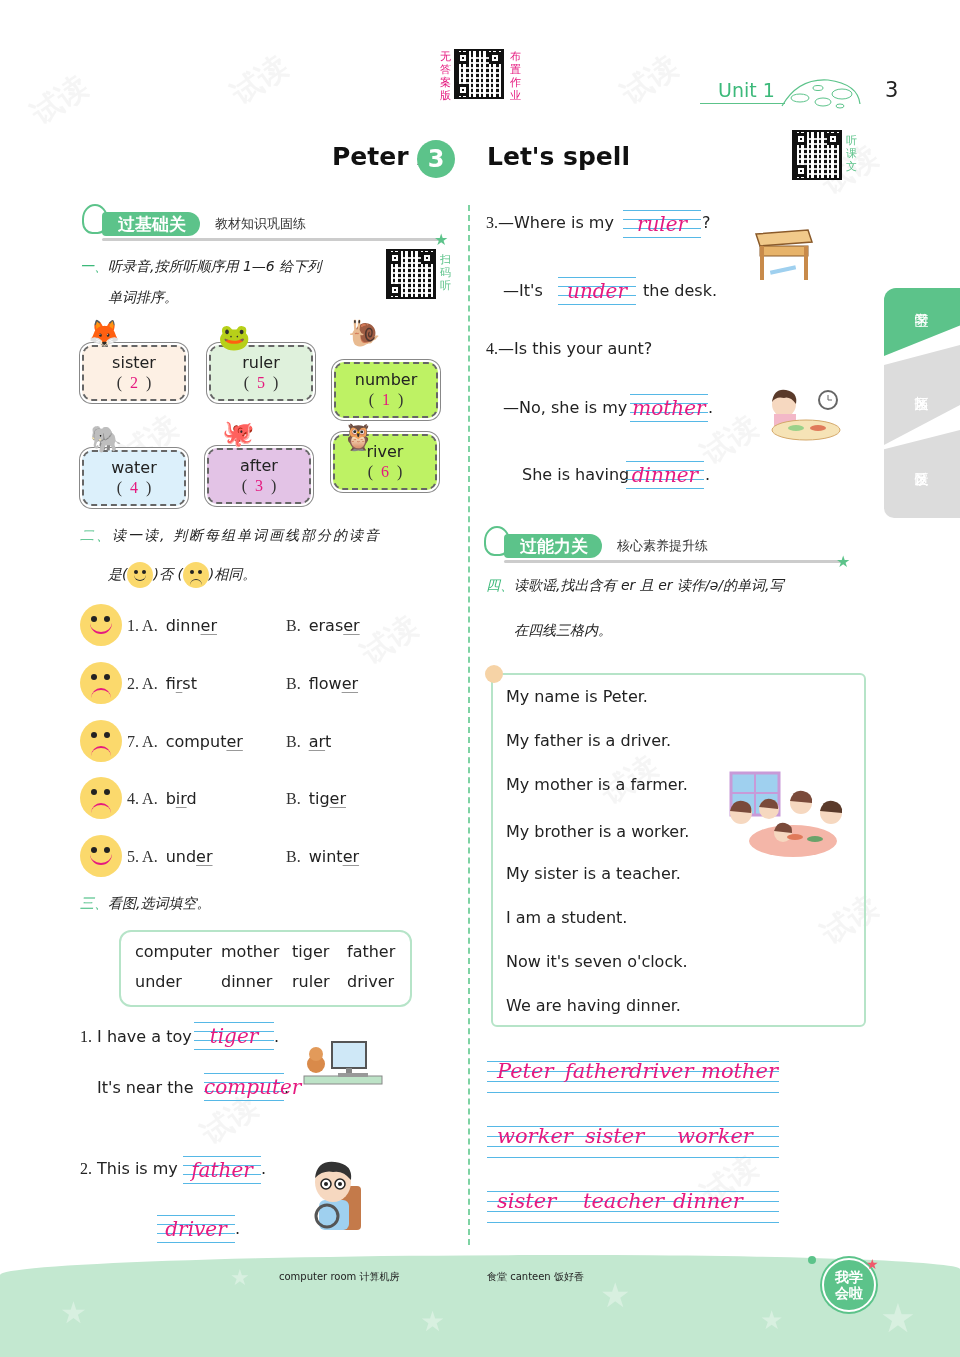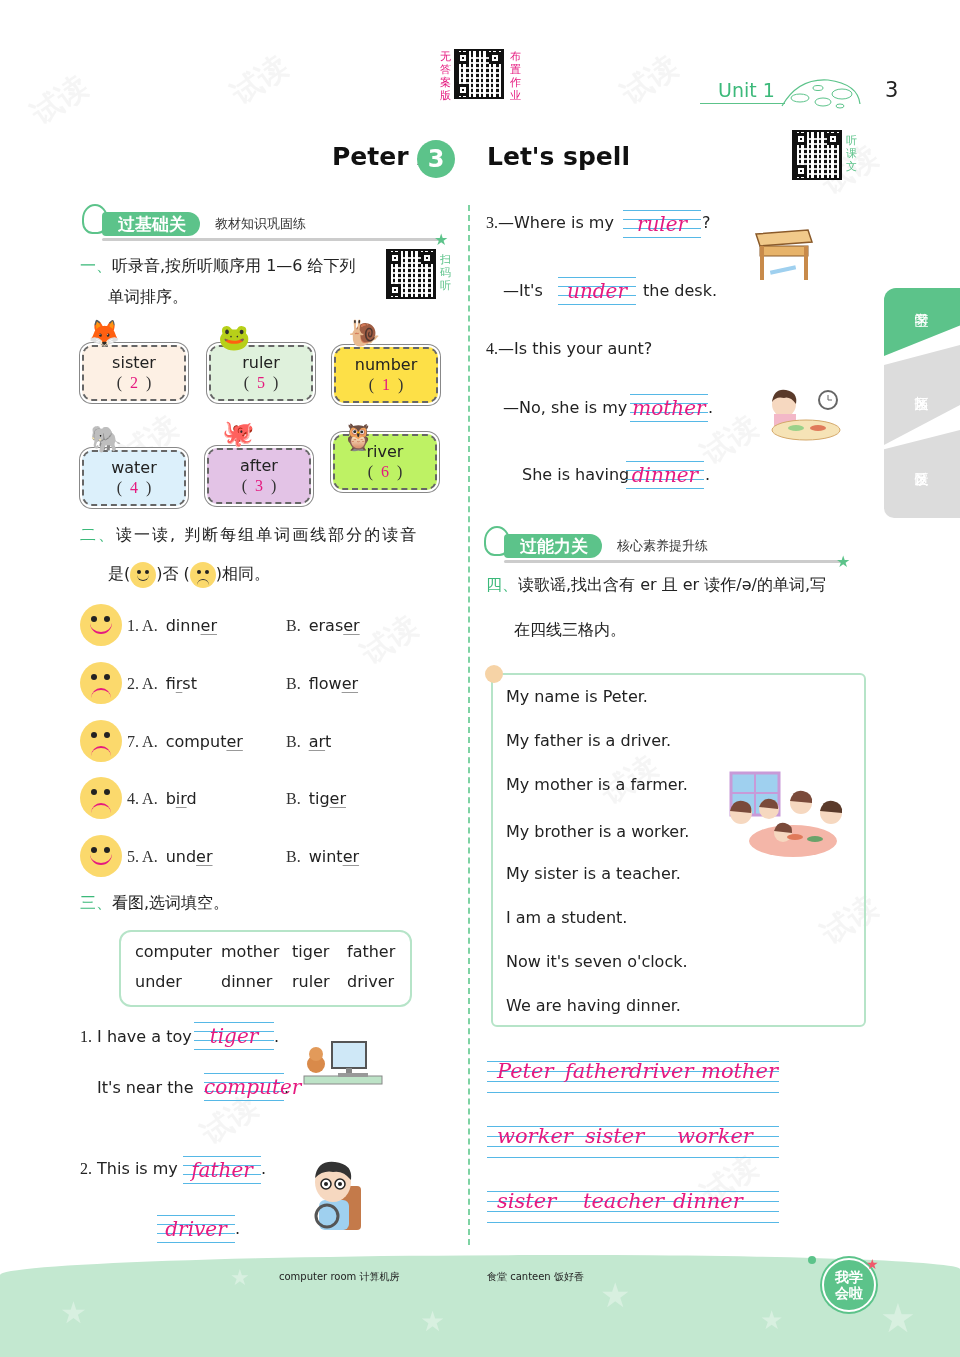--- a/index.html
+++ b/index.html
@@ -34,21 +34,21 @@
   .divider { position:absolute; left:468px; top:205px; height:1040px; border-left: 2px dashed #7ed3a3; }
 
   
   .banner { position:absolute; height: 28px; }
   .banner .pill { position:absolute; left: 20px; top: 2px; height: 24px; background:#5cc38a; color:#fff; font-weight:bold; font-size:17px; padding: 0 14px 0 16px; border-radius: 4px 12px 12px 4px; line-height:24px; }
   .banner .sub { position:absolute; top:5px; font-size: 13px; color:#333; }
   .banner .rule { position:absolute; top: 28px; height: 3px; background: #ccc; border-radius:2px; }
   .banner .star { position:absolute; top: 20px; color:#5cc38a; font-size: 16px; }
   .banner .mascot { position:absolute; left:0; top:-6px; width: 26px; height: 30px; border: 2px solid #5cc38a; border-radius: 50% 50% 40% 40%; background:#fff; }
 
-  .q-head { position:absolute; font-size: 16px; color:#222; line-height: 30px; }
+  .q-head { position:absolute; font-size: 14px; color:#222; line-height: 30px; font-style: italic; }
   .q-head .num { color:#3cb97a; }
 
   
   .card { position:absolute; width: 104px; height: 56px; border-radius: 10px; border: 2px dashed #666; box-shadow: 0 0 0 2px #fff, 0 0 0 3px #888; display:flex; flex-direction:column; align-items:center; justify-content:center; }
   .card .word { font-size: 16px; color:#222; line-height: 20px; }
   .card .ans { font-size: 16px; color:#333; line-height: 20px; font-family:"Liberation Serif", serif; }
   .card .ans b { color:#e5197f; font-weight: normal; padding: 0 8px; }
   .critter { position:absolute; font-size: 26px; }
 
   
@@ -173,21 +173,21 @@
     <span class="ans">(<b>2</b>)</span>
   </div>
   <div class="critter" style="left:88px;top:318px;color:#f07a4a">🦊</div>
 
   <div class="card" style="left:209px;top:345px;background:#dff1dc">
     <span class="word">ruler</span>
     <span class="ans">(<b>5</b>)</span>
   </div>
   <div class="critter" style="left:218px;top:322px">🐸</div>
 
-  <div class="card" style="left:334px;top:347px;background:#fde047">
+  <div class="card" style="left:334px;top:362px;background:#bef264">
     <span class="word">number</span>
     <span class="ans">(<b>1</b>)</span>
   </div>
   <div class="critter" style="left:348px;top:318px">🐌</div>
 
   <div class="card" style="left:82px;top:450px;background:#dcf0fb">
     <span class="word">water</span>
     <span class="ans">(<b>4</b>)</span>
   </div>
   <div class="critter" style="left:90px;top:424px">🐘</div>

